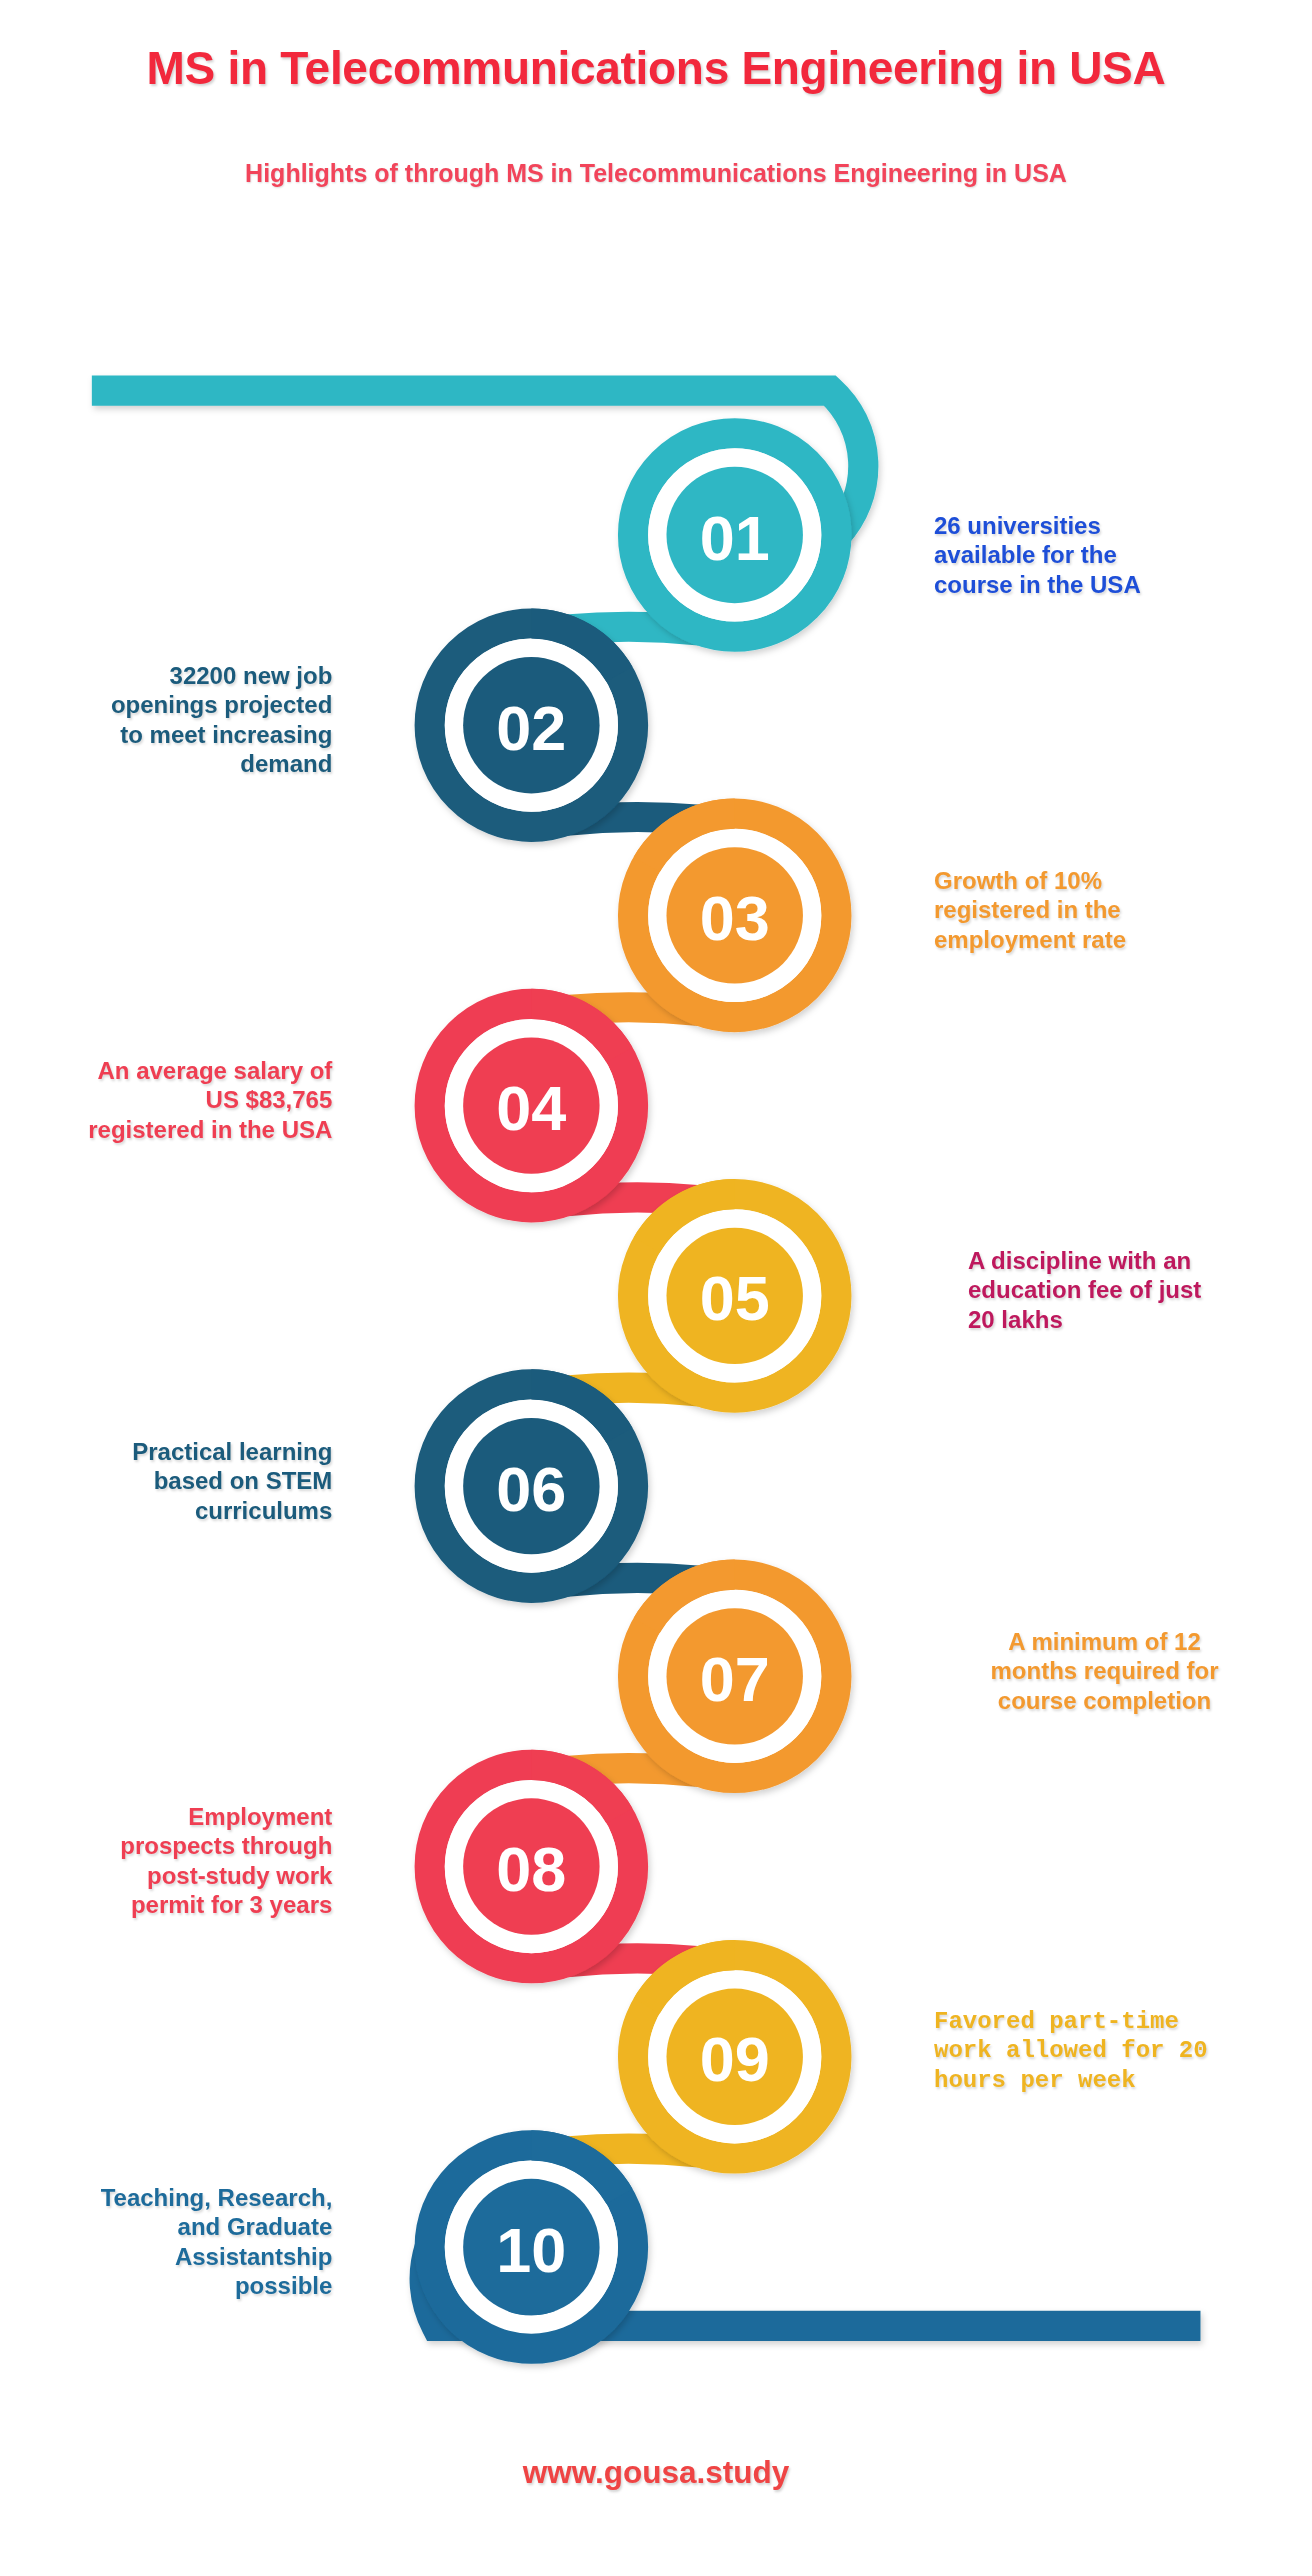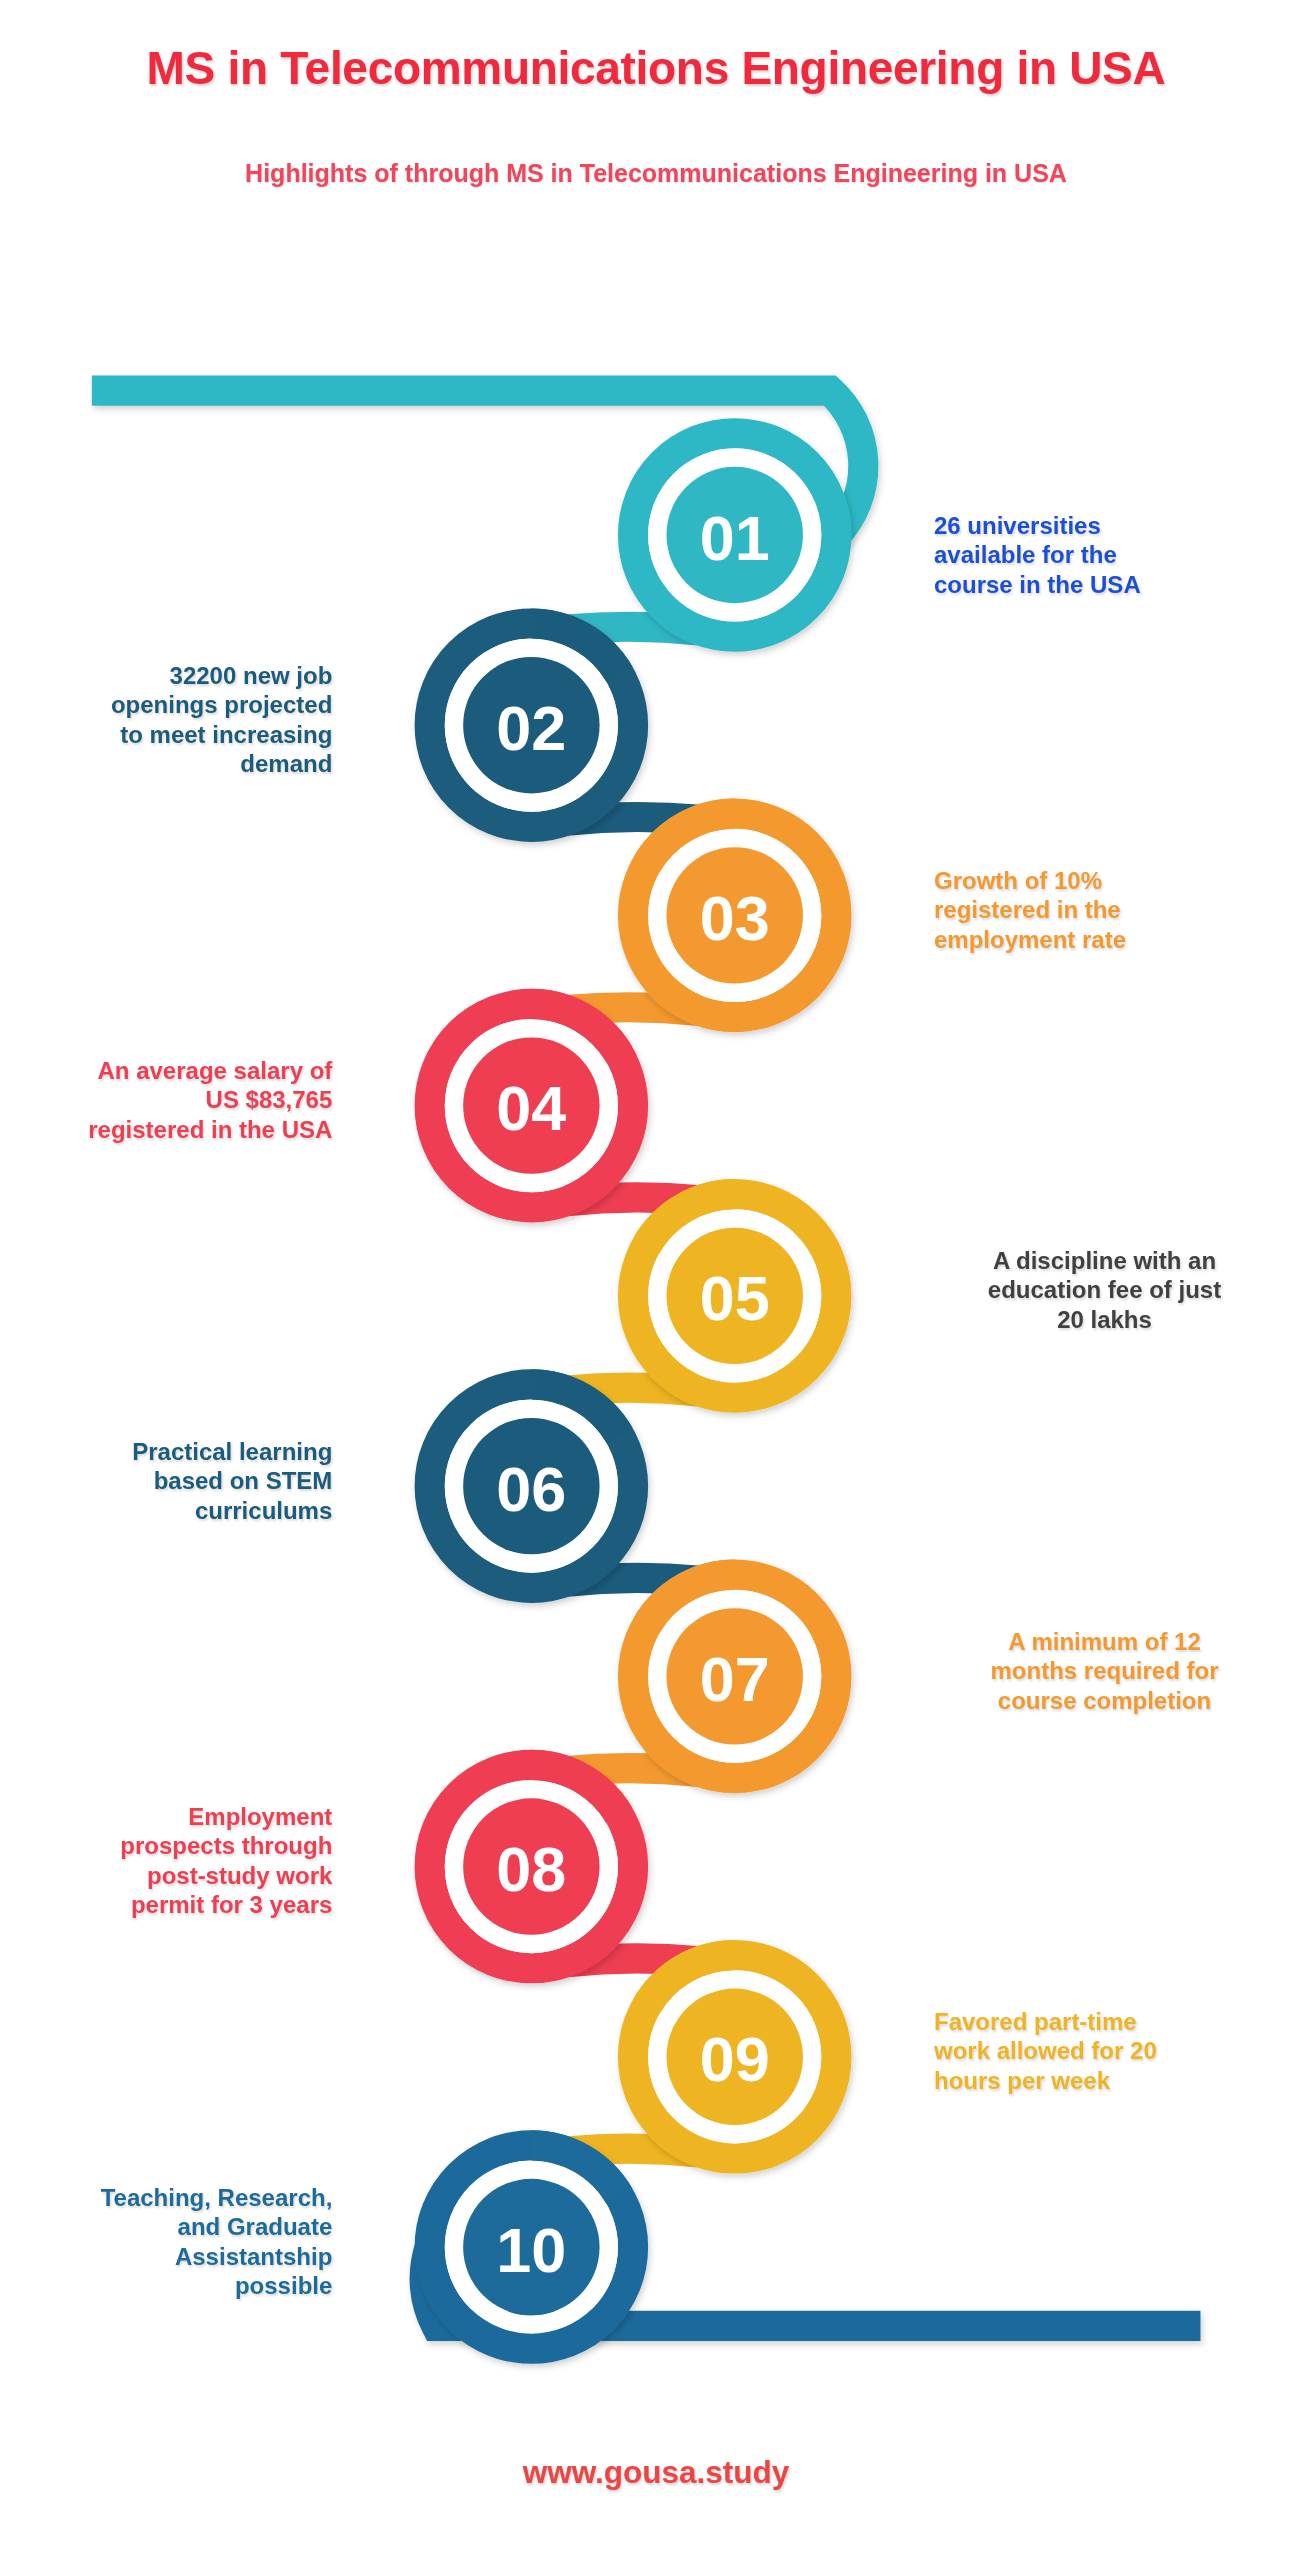--- a/index.html
+++ b/index.html
@@ -161,34 +161,34 @@
       <div class="lbl left" style="color: rgb(27, 91, 124); top: 661px; left: -21.7px; width: 354px;">32200 new job
 openings projected
 to meet increasing
 demand</div>
       <div class="lbl right" style="color: rgb(243, 153, 47); top: 866px; left: 934px; width: 341px;">Growth of 10%
 registered in the
 employment rate</div>
       <div class="lbl left" style="color: rgb(239, 62, 82); top: 1056px; left: -21.7px; width: 354px;">An average salary of
 US $83,765
 registered in the USA</div>
-      <div class="lbl right" style="color: #404040; top: 1246px; left: 934px; width: 341px; text-align: center;">A discipline with an
+      <div class="lbl right" style="color: #be185d; top: 1246px; left: 968px; width: 341px;">A discipline with an
 education fee of just
 20 lakhs</div>
       <div class="lbl left" style="color: rgb(27, 91, 124); top: 1437px; left: -21.7px; width: 354px;">Practical learning
 based on STEM
 curriculums</div>
       <div class="lbl right" style="color: rgb(243, 153, 47); top: 1627px; left: 934px; width: 341px; text-align: center;">A minimum of 12
 months required for
 course completion</div>
       <div class="lbl left" style="color: rgb(239, 62, 82); top: 1802px; left: -21.7px; width: 354px;">Employment
 prospects through
 post-study work
 permit for 3 years</div>
-      <div class="lbl right" style="color: rgb(239, 180, 33); top: 2007px; left: 934px; width: 341px;">Favored part-time
+      <div class="lbl right" style="color: rgb(239, 180, 33); top: 2007px; left: 934px; width: 341px; font-family: Liberation Mono, monospace;">Favored part-time
 work allowed for 20
 hours per week</div>
       <div class="lbl left" style="color: rgb(29, 107, 155); top: 2183px; left: -21.7px; width: 354px;">Teaching, Research,
 and Graduate
 Assistantship
 possible</div>
     </div>
 
   <div class="hdr" id="footer">www.gousa.study</div>
 

